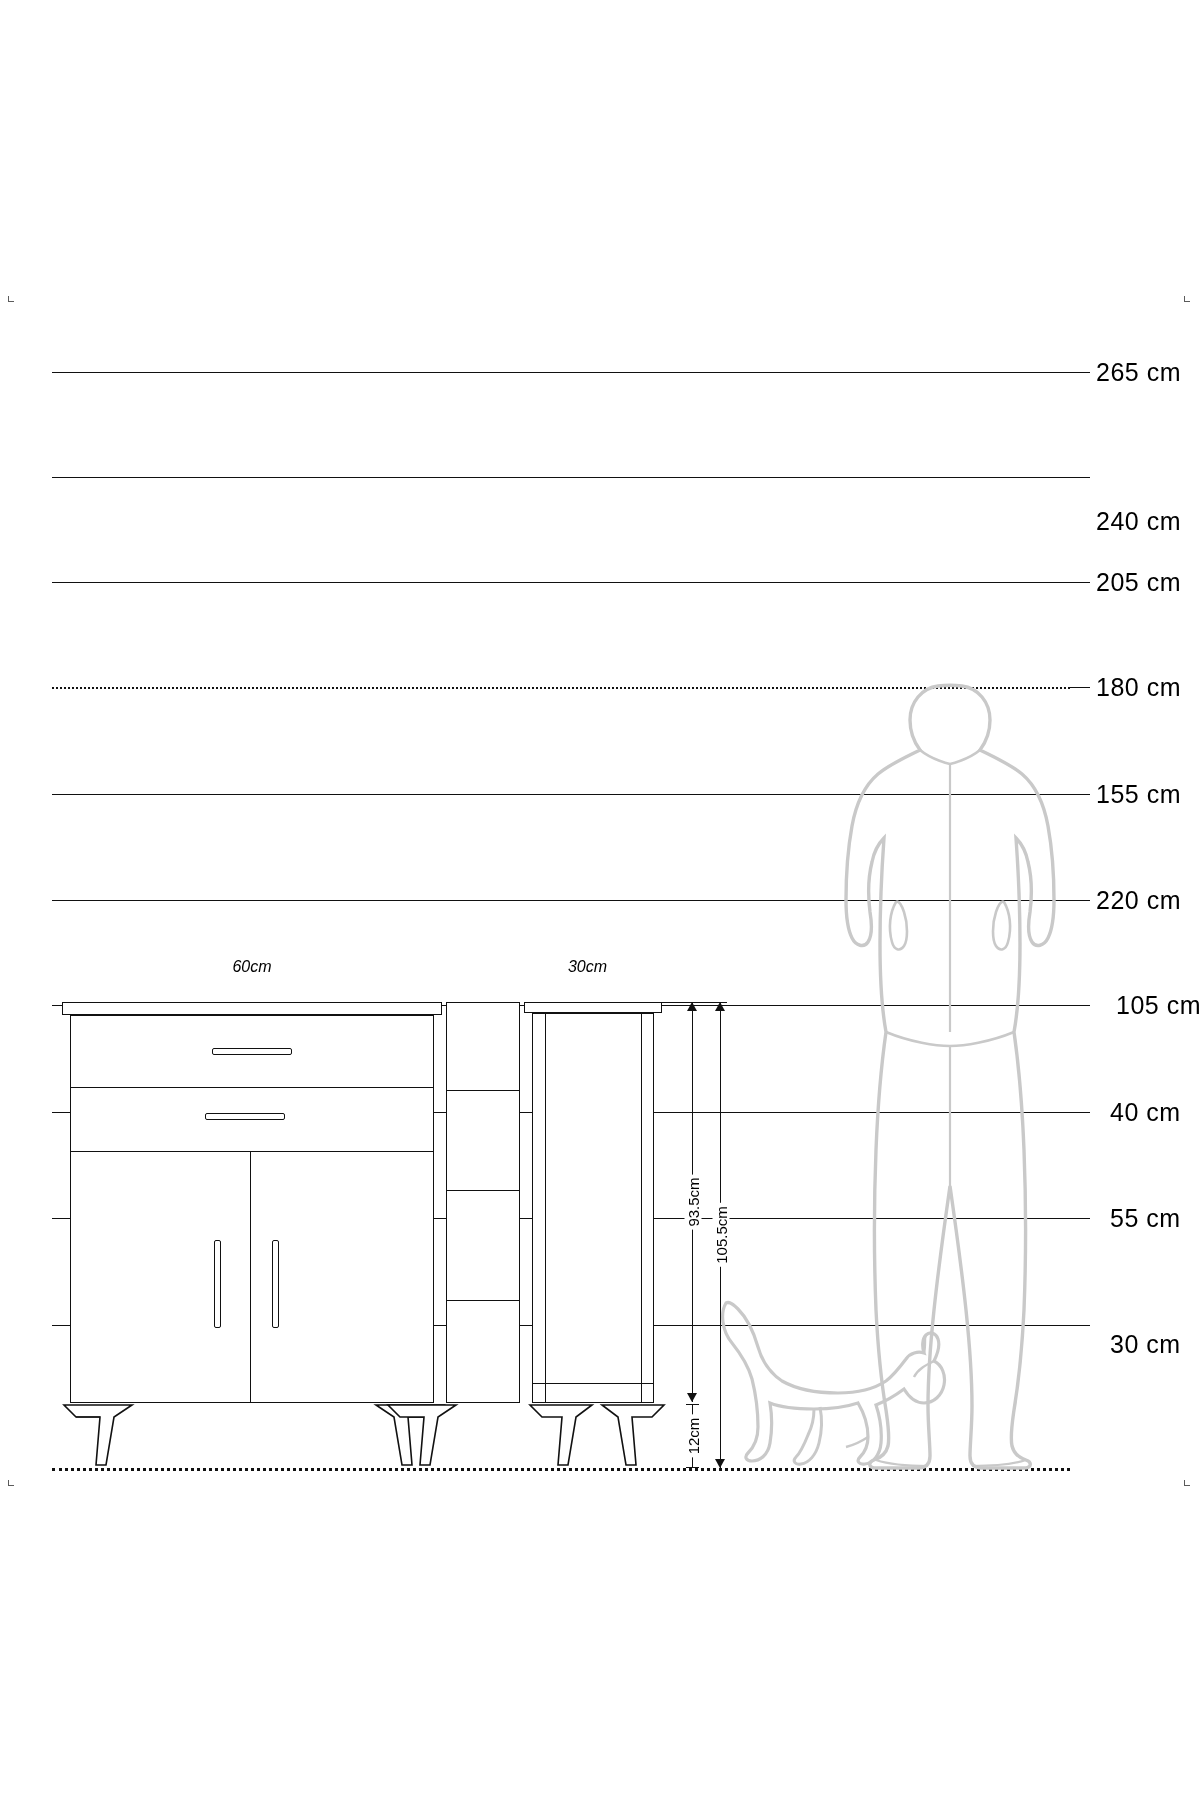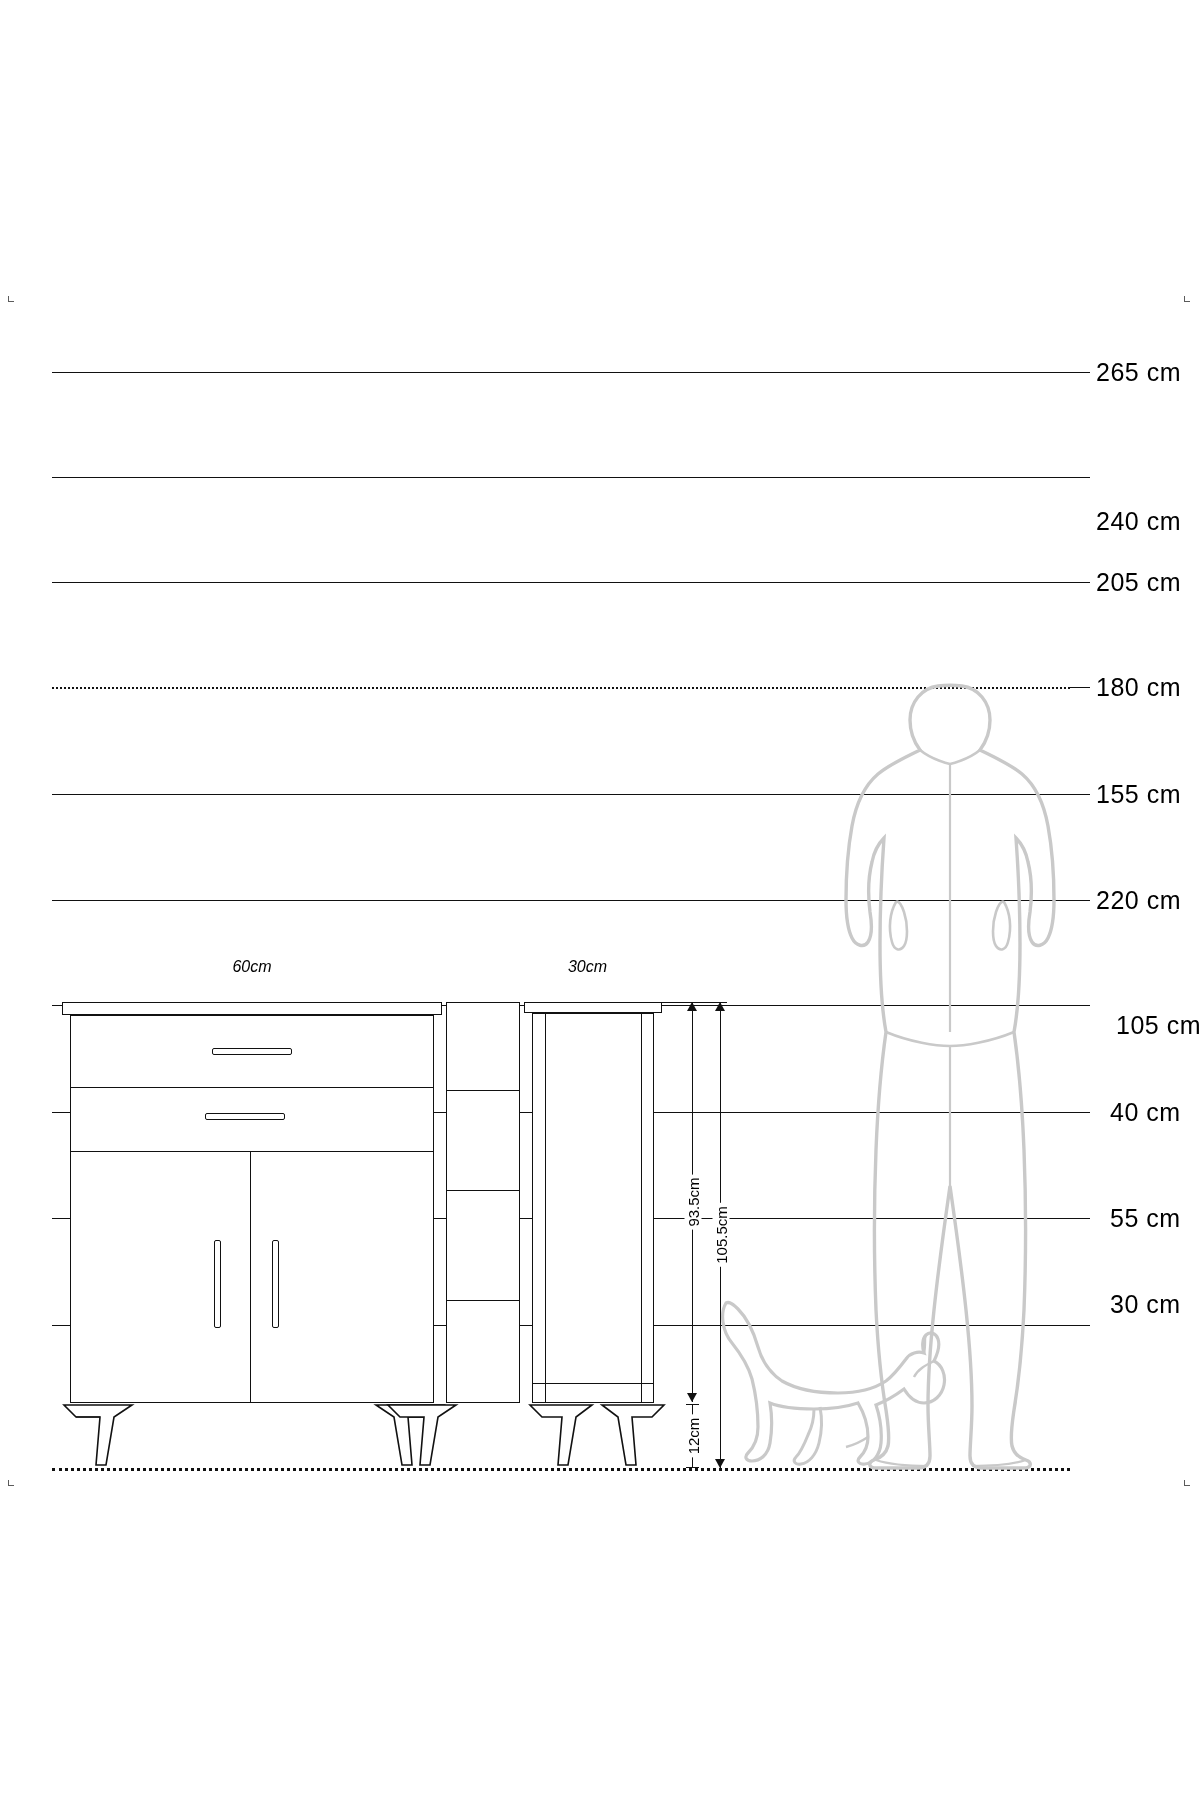--- a/index.html
+++ b/index.html
@@ -131,33 +131,33 @@
   <div class="scale-line" style="left:52px;top:794px;width:1018px;"></div>
   <div class="tick-dash" style="left:1070px;top:794px;"></div>
   <div class="scale-label" style="left:1096px;top:780px;">155 cm</div>
 
   <div class="scale-line" style="left:52px;top:900px;width:1018px;"></div>
   <div class="tick-dash" style="left:1070px;top:900px;"></div>
   <div class="scale-label" style="left:1096px;top:886px;">220 cm</div>
 
   <div class="scale-line" style="left:52px;top:1005px;width:1018px;"></div>
   <div class="tick-dash" style="left:1070px;top:1005px;"></div>
-  <div class="scale-label" style="left:1116px;top:991px;margin-top:20px;">105 cm</div>
+  <div class="scale-label" style="left:1116px;top:991px;">105 cm</div>
 
   <div class="scale-line" style="left:52px;top:1112px;width:1018px;"></div>
   <div class="tick-dash" style="left:1070px;top:1112px;"></div>
   <div class="scale-label" style="left:1110px;top:1098px;">40 cm</div>
 
   <div class="scale-line" style="left:52px;top:1218px;width:1018px;"></div>
   <div class="tick-dash" style="left:1070px;top:1218px;"></div>
   <div class="scale-label" style="left:1110px;top:1204px;">55 cm</div>
 
   <div class="scale-line" style="left:52px;top:1325px;width:1018px;"></div>
   <div class="tick-dash" style="left:1070px;top:1325px;"></div>
-  <div class="scale-label" style="left:1110px;top:1290px;">30 cm</div>
+  <div class="scale-label" style="left:1110px;top:1330px;">30 cm</div>
 
   <div class="ground" style="left:52px;top:1468px;width:1018px;"></div>
 
   <div class="hdim" style="left:62px;top:963px;width:380px;">
     <div class="bar"></div>
     <div class="arrow-h-left"></div>
     <div class="arrow-h-right"></div>
     <div class="cap l"></div>
       <div class="cap r"></div>
     <div class="txt"><span>60cm</span></div>

